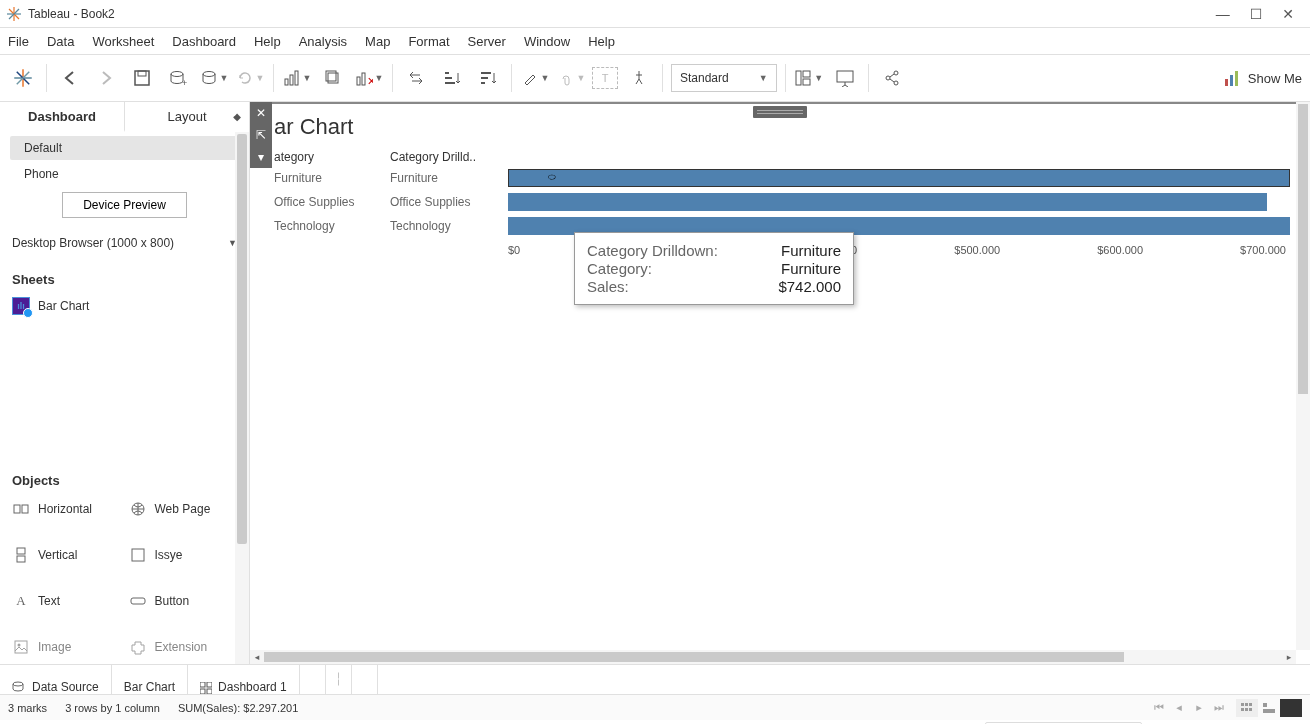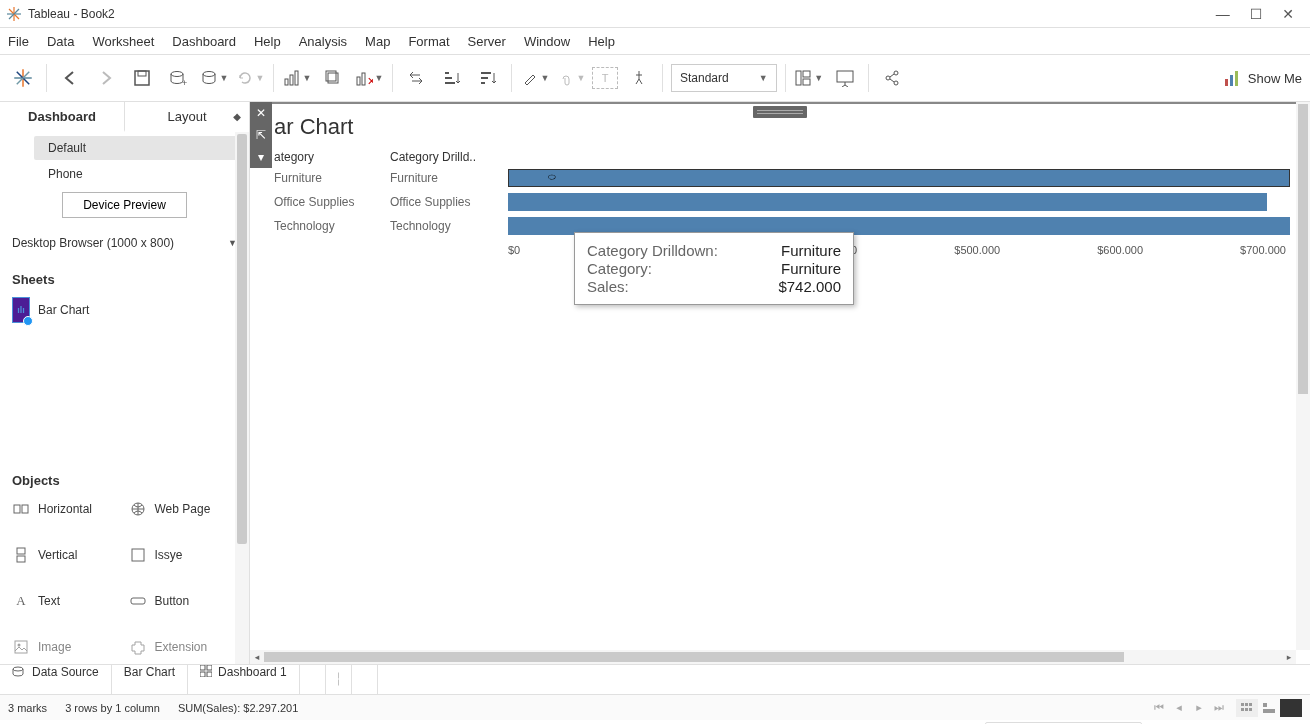--- a/index.html
+++ b/index.html
@@ -29,28 +29,28 @@
 .main { display: flex; height: 562px; }
 
 
 .left-panel { width: 250px; border-right: 1px solid #e0e0e0; display:flex; flex-direction:column; position: relative;}
 .tabs-head { display:flex; height: 30px; }
 .tabs-head div { flex:1; display:flex; align-items:center; justify-content:center; font-size:13px; border-bottom:2px solid transparent; cursor:pointer; position: relative;}
 .tabs-head .active { font-weight:600; }
 .tabs-head .layout { border-left:1px solid #e0e0e0; }
 .tabs-head .sort-ic { position:absolute; right:8px; font-size:10px; color:#555;}
 .device-list { padding: 4px 10px; }
-.device-list .item { padding: 5px 14px; font-size:12px; cursor:pointer; border-radius:2px; margin-bottom: 2px; margin-left: 24px;}
+.device-list .item { padding: 5px 14px; font-size:12px; cursor:pointer; border-radius:2px; margin-bottom: 2px;}
 .device-list .item.selected { background:#e5e5e5; }
 .device-preview { display:block; margin: 6px auto 10px; border:1px solid #b5b5b5; background:#fff; padding:5px 20px; font-size:12px; cursor:pointer;}
 .section-head { font-weight:600; font-size:13px; padding:8px 12px 4px; }
 .size-select { margin: 4px 12px 14px; display:flex; align-items:center; justify-content:space-between; border:none; font-size:12px; cursor:pointer; color:#333;}
 .size-select .tri { font-size:9px; color:#555;}
 .sheets-row { display:flex; align-items:center; gap:8px; padding:6px 12px; font-size:12px; cursor:pointer;}
-.sheets-row .sheet-ic { width:18px; height:26px; display:inline-flex; align-items:center; justify-content:center; border:1px solid #4a90d9; color:#4a90d9; font-size:9px; position:relative; background:#4c1d95;font-weight:bold;}
+.sheets-row .sheet-ic { width:18px; height:18px; display:inline-flex; align-items:center; justify-content:center; border:1px solid #4a90d9; color:#4a90d9; font-size:9px; position:relative; background:#4c1d95;font-weight:bold;}
 .sheet-ic .check { position:absolute; bottom:-4px; right:-4px; width:10px;height:10px; background:#2196f3; border-radius:50%; border:1.5px solid #fff;}
 .objects-grid { display:grid; grid-template-columns:1fr 1fr; gap:20px 8px; padding:4px 12px; font-size:12px; }
 .obj-item { display:flex; align-items:center; gap:8px; padding:4px 0; cursor:pointer; color:#333;}
 .obj-ic { width:18px; height:18px; display:flex; align-items:center; justify-content:center; color:#666;}
 .left-scroll { position:absolute; right:0; top:30px; bottom:0; width:14px; background:#f5f5f5;}
 .left-scroll .thumb { position:absolute; left:2px; right:2px; top:2px; height:410px; background:#cacaca; border-radius:2px;}
 
 
 .canvas-wrap { flex:1; position:relative; background:#fff; }
 .canvas-controls { position:absolute; left:0; top:0; width:22px; background:#666; display:flex; flex-direction:column;}
@@ -81,21 +81,21 @@
 
 .vscroll { position:absolute; right:0; top:0; bottom:14px; width:14px; background:#f5f5f5;}
 .vscroll .vthumb { position:absolute; left:2px; right:2px; top:2px; height:290px; background:#cacaca;}
 .hscroll { position:absolute; left:0; right:14px; bottom:0; height:14px; background:#f5f5f5;}
 .hscroll .hthumb { position:absolute; top:2px; bottom:2px; left:14px; width:860px; background:#cacaca;}
 .hscroll .arrL,.hscroll .arrR { position:absolute; top:0; width:14px; height:14px; display:flex;align-items:center;justify-content:center; font-size:9px; color:#666;}
 .hscroll .arrL{left:0;} .hscroll .arrR{right:0;}
 
 
 .bottom-tabs { height:30px; border-top:1px solid #e0e0e0; display:flex; align-items:center; font-size:12px;}
-.bottom-tabs .tab { padding:0 12px; height:100%; display:flex; align-items:flex-start; gap:6px; border-right:1px solid #e0e0e0; cursor:pointer;}
+.bottom-tabs .tab { padding:0 12px; height:100%; display:flex; align-items:flex-end; gap:6px; border-right:1px solid #e0e0e0; cursor:pointer;}
 .bottom-tabs .tab.active { background:#fff; font-weight:400; border-top: none; box-shadow: inset 0 2px 0 #fff;}
 .bottom-tabs .tab.ds { border-left:none;}
 .bottom-tabs .spacer { flex:1;}
 .bottom-tabs .icn { width:26px; display:flex;align-items:center;justify-content:center; color:#666;}
 
 
 .status-bar { height:26px; border-top:1px solid #e0e0e0; display:flex; align-items:center; padding:0 8px; font-size:11px; gap:18px; background:#fafafa;}
 .status-bar .right { margin-left:auto; display:flex; align-items:center; gap:8px;}
 .user-chip { display:flex; align-items:center; gap:16px; border:1px solid #ddd; padding:2px 8px; border-radius:2px; cursor:pointer;margin-top:48px;}
 .nav-btns { display:flex; gap:2px;}

